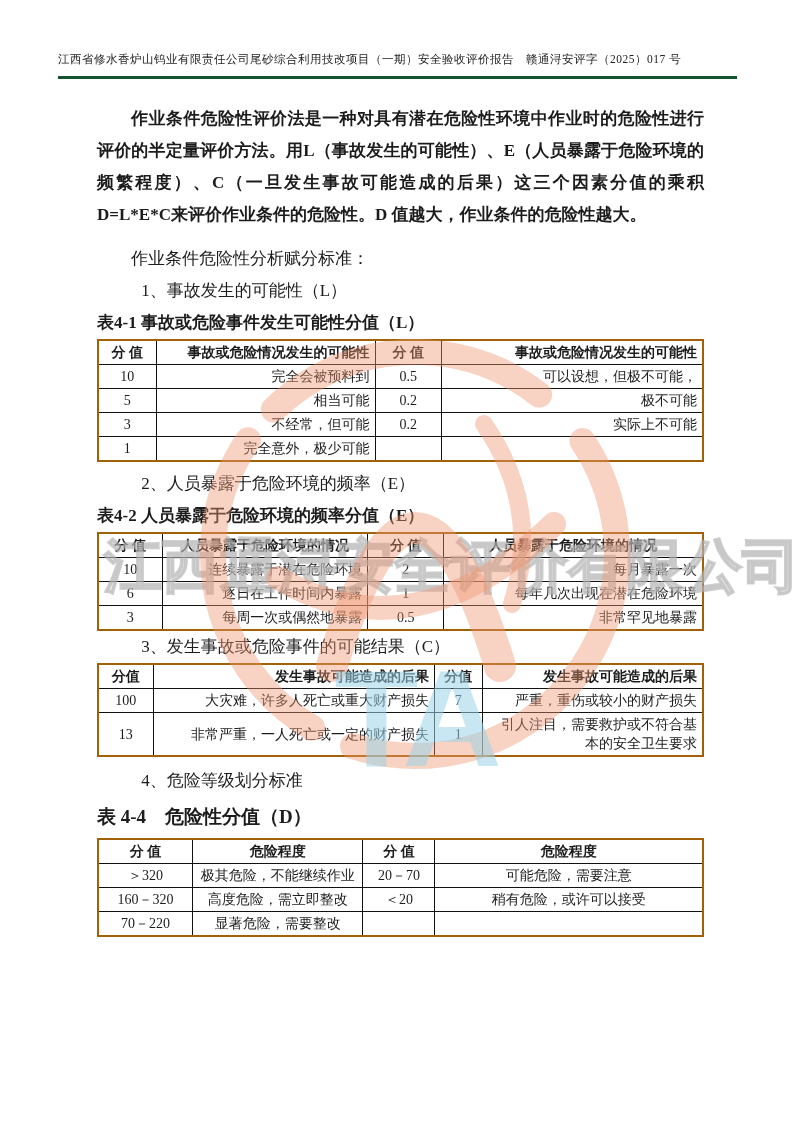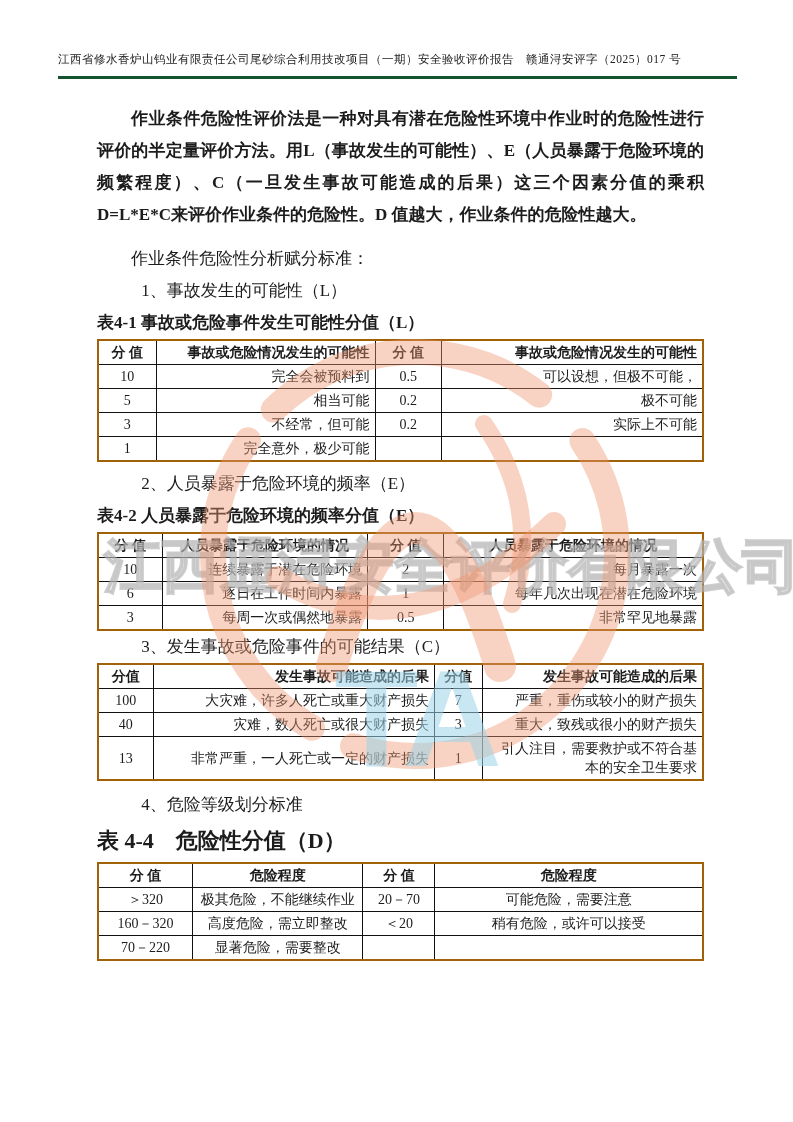--- a/index.html
+++ b/index.html
@@ -47,21 +47,21 @@
     line-height: 32px;
     text-indent: 2.6em;
   }
   .tbl-title {
     text-align: left;
     font-size: 17px;
     font-weight: bold;
     line-height: 26px;
     margin: 3px 0 3px 0;
   }
-  .tbl-title.big { font-size: 22px; line-height: 30px; margin: 5px 0 6px 0; font-family: Liberation Serif, serif; }
+  .tbl-title.big { font-size: 19px; line-height: 30px; margin: 5px 0 6px 0; font-family: Liberation Serif, serif; }
   
   table.data-tbl {
     width: 100%;
     border-collapse: collapse;
     border: 2px solid #a16207;
     font-size: 14px;
     table-layout: fixed;
   }
   table.data-tbl th, table.data-tbl td {
     border: 1px solid #111;
@@ -213,26 +213,20 @@
           </tr>
         </thead>
         <tbody>
           <tr>
             <td class="cell-c">100</td>
             <td class="cell-l">大灾难，许多人死亡或重大财产损失</td>
             <td class="cell-c">7</td>
             <td class="cell-l">严重，重伤或较小的财产损失</td>
           </tr>
           <tr>
-            <td class="cell-c">40</td>
-            <td class="cell-l">灾难，数人死亡或很大财产损失</td>
-            <td class="cell-c">3</td>
-            <td class="cell-l">重大，致残或很小的财产损失</td>
-          </tr>
-          <tr>
             <td class="cell-c">13</td>
             <td class="cell-l">非常严重，一人死亡或一定的财产损失</td>
             <td class="cell-c">1</td>
             <td class="cell-l">引人注目，需要救护或不符合基本的安全卫生要求</td>
           </tr>
         </tbody>
       </table>
 
     <p class="list-line" style="margin-top:8px">4、危险等级划分标准</p>
     <div class="tbl-title big">表 4-4　危险性分值（D）</div>

